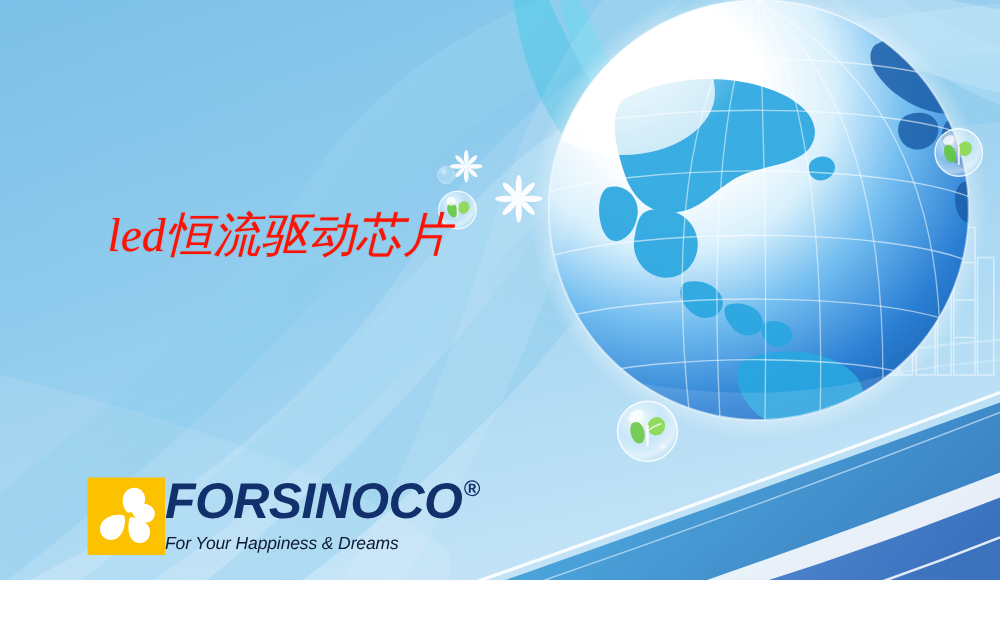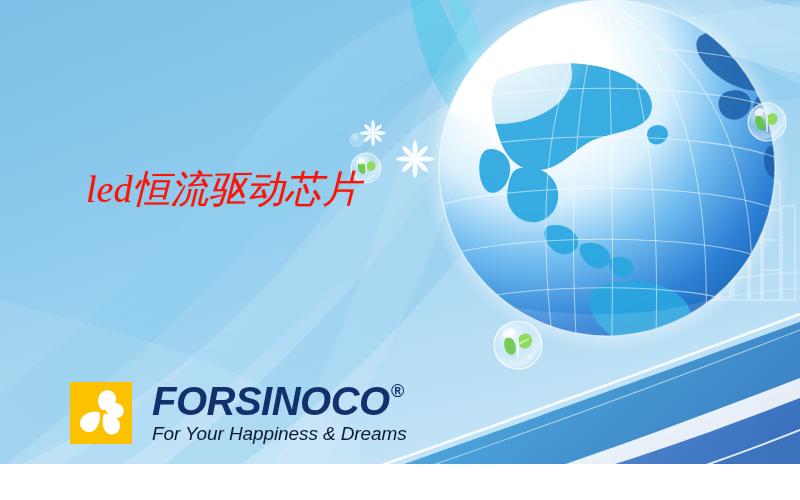--- a/index.html
+++ b/index.html
@@ -64,21 +64,21 @@
     align-items: flex-start;
   }
   #logo-mark {
     width: 62px;
     height: 62px;
     background: #fcc200;
     flex: 0 0 auto;
     position: relative;
   }
   #logo-text {
-    margin-left: 20px;
+    margin-left: 0;
     margin-top: -1px;
     display: flex;
     flex-direction: column;
     line-height: 1;
   }
   #brand-name-row {
     display: flex;
     align-items: flex-start;
     color: #12306c;
     font-weight: bold;
@@ -91,21 +91,21 @@
   }
   #brand-reg {
     font-size: 18px;
     line-height: 18px;
     margin-left: 1px;
     margin-top: 1px;
     font-family: "Liberation Sans", sans-serif;
   }
   #brand-tagline {
     color: #0c1b33;
-    font-size: 19px;
+    font-size: 14px;
     line-height: 22px;
     margin-top: 2px;
     letter-spacing: -0.1px;
     font-family: "Liberation Sans", sans-serif;
   }
 </style>
 </head>
 <body>
 
 <div id="banner">

